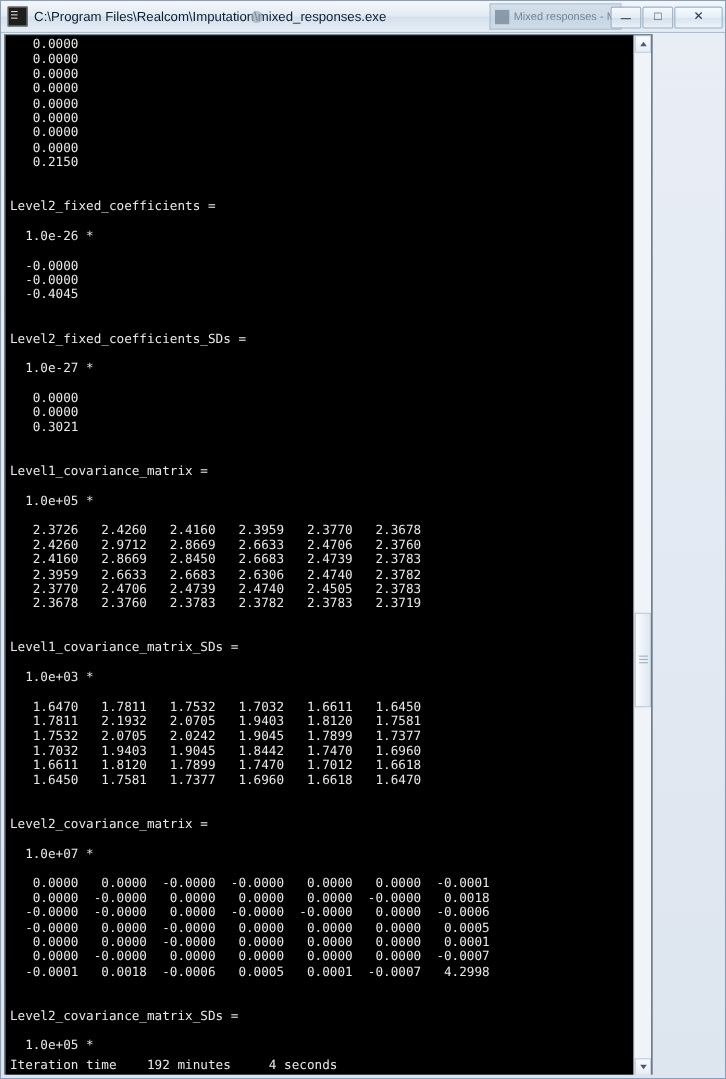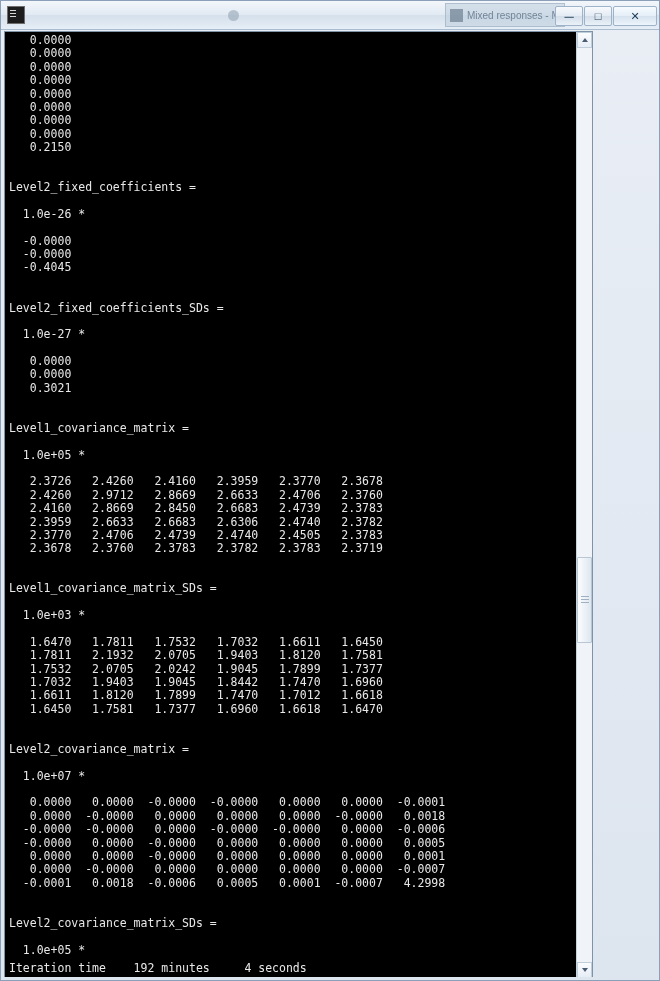--- a/index.html
+++ b/index.html
@@ -249,20 +249,21 @@
     background: #dde5ef;
   }
 </style>
 </head>
 <body>
 
 <div class="window">
 
   <div class="titlebar">
     <div class="win-icon"></div>
+    <div class="title-text">C:\Program Files\Realcom\Imputation\mixed_responses.exe</div>
 
     <div class="ghost-dot"></div>
 
     <div class="ghost-window">
       <div class="ghost-icon"></div>
       <div class="ghost-text">Mixed responses - M...</div>
     </div>
 
     <div class="title-right">
       <div class="btn minimize">

